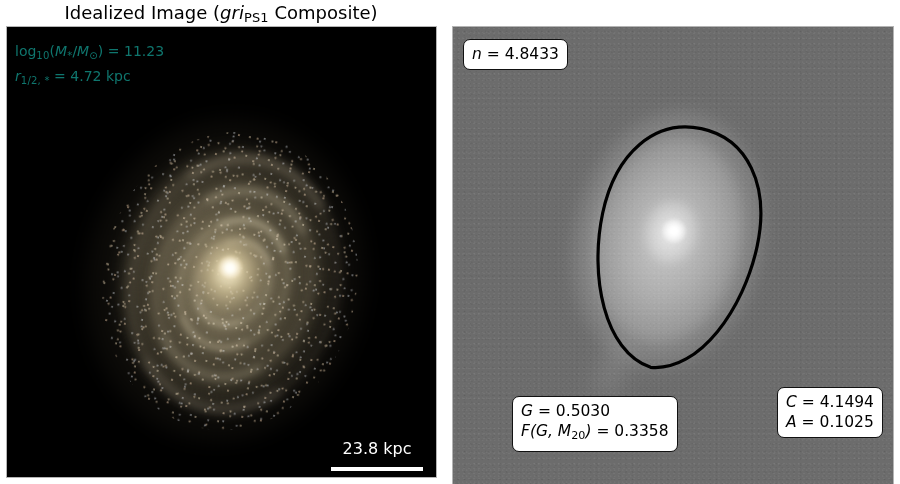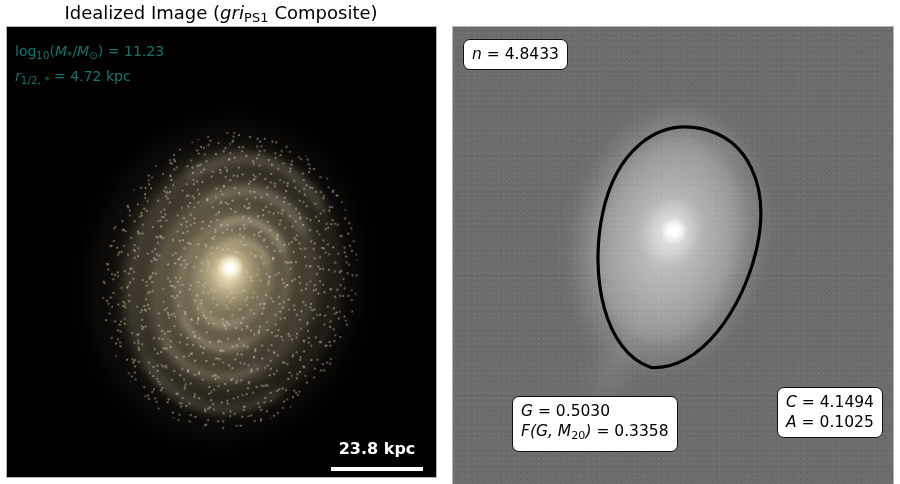--- a/index.html
+++ b/index.html
@@ -195,21 +195,21 @@
   #ideal-annot .ln { display: block; }
 
   #scalebar-group {
     position: absolute;
     left: 318px; top: 412px;
     width: 104px;
     text-align: center;
   }
   #scalebar-label {
     font-size: 16px;
-    font-weight: bold;
+    font-weight: normal;
     color: #ffffff;
     line-height: 20px;
     white-space: nowrap;
   }
   #scalebar-line {
     margin: 8px auto 0 auto;
     width: 92px;
     height: 4px;
     background: #ffffff;
   }

